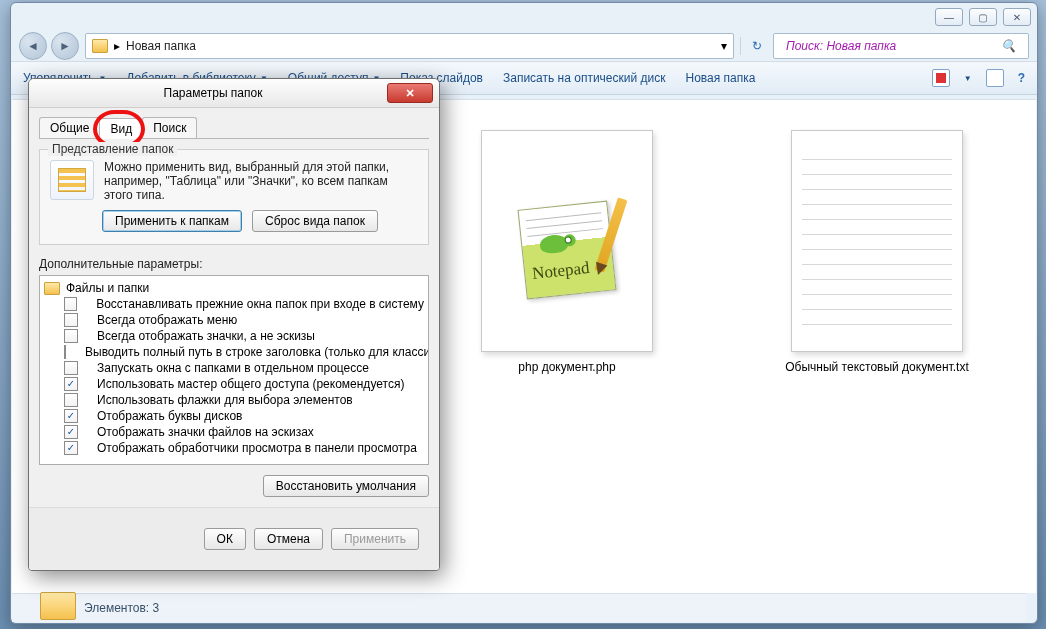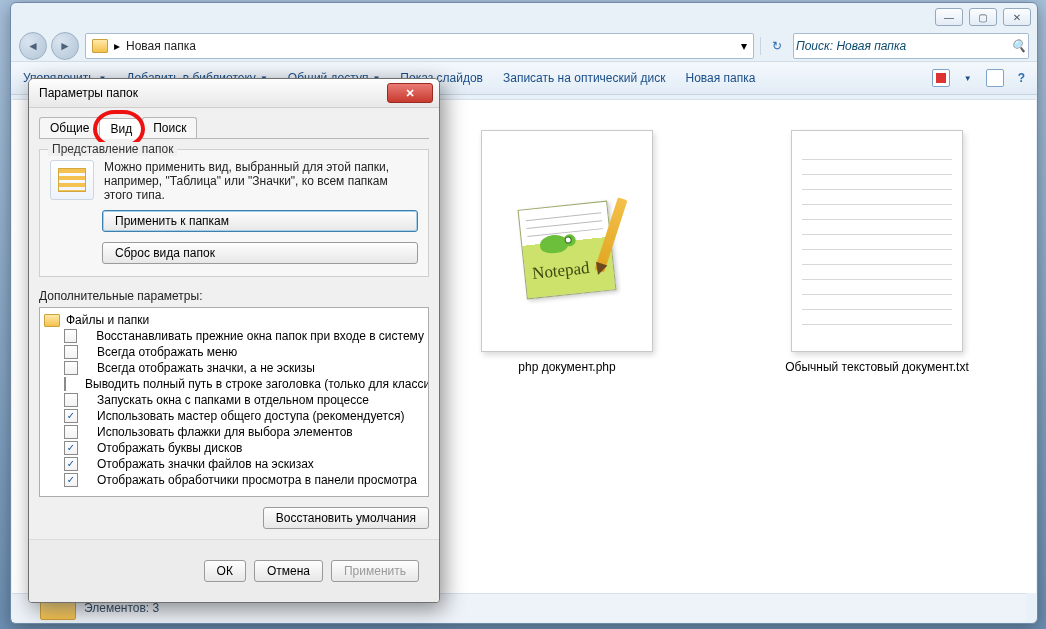--- a/index.html
+++ b/index.html
@@ -9,21 +9,21 @@
 .tb-btns{display:flex;gap:6px;}
 .tb-btn{width:26px;height:16px;border:1px solid #95a9bd;border-radius:3px;background:linear-gradient(#fcfdff,#e3ecf5);display:flex;align-items:center;justify-content:center;font-size:10px;color:#4a5a6a;cursor:default;}
 .navrow{height:30px;display:flex;align-items:center;gap:6px;padding:0 8px;}
 .navbtn{width:26px;height:26px;border-radius:50%;background:radial-gradient(circle at 30% 30%,#d9e4ef,#b3c5d7);border:1px solid #9cb0c4;display:flex;align-items:center;justify-content:center;color:#4d6278;}
 .navbtn+.navbtn{margin-left:-2px;}
 .addr{flex:1;display:flex;align-items:center;height:24px;background:#fff;border:1px solid #a8bcd0;border-radius:2px;padding:0 6px;gap:6px;}
 .addr .fld{width:14px;height:12px;background:linear-gradient(#ffe9a8,#f5c14e);border:1px solid #caa23d;border-radius:1px;}
 .addr-text{color:#222;}
 .addr-ref{width:20px;text-align:center;color:#2b6cb0;}
 .addr-sep{width:1px;height:18px;background:#c8d4e0;}
-.search{width:230px;height:24px;background:#fff;border:1px solid #a8bcd0;border-radius:2px;display:flex;align-items:center;padding:0 2px;color:#0c4a6e;font-style:italic;gap:6px;}
+.search{width:230px;height:24px;background:#fff;border:1px solid #a8bcd0;border-radius:2px;display:flex;align-items:center;padding:0 12px;color:#a21caf;font-style:italic;gap:6px;}
 .toolbar{height:32px;background:linear-gradient(#f4f8fc,#e2ecf6);border-top:1px solid #d2dde8;border-bottom:1px solid #c6d3e0;display:flex;align-items:center;padding:0 12px;gap:20px;color:#1b4e87;}
 .tb-item{display:flex;align-items:center;gap:4px;cursor:default;}
 .tb-item .dd{font-size:8px;}
 .tb-right{margin-left:auto;display:flex;align-items:center;gap:14px;}
 .ico-sq{width:16px;height:16px;border:1px solid #7fa4c9;background:#fff;border-radius:2px;position:relative;}
 .ico-sq.r::after{content:"";position:absolute;inset:3px;background:#d33;}
 .content{position:absolute;left:1px;right:1px;top:96px;bottom:30px;background:#fff;border-top:1px solid #d6e0ea;}
 .files{position:absolute;left:430px;top:30px;right:20px;bottom:10px;display:flex;gap:60px;}
 .file{width:250px;display:flex;flex-direction:column;align-items:center;text-align:center;gap:8px;}
 .page{width:170px;height:220px;background:#fff;border:1px solid #c9c9c9;box-shadow:2px 3px 6px rgba(0,0,0,.15);position:relative;}
@@ -36,34 +36,34 @@
 .pencil::after{content:"";position:absolute;left:-1px;bottom:-10px;border:6px solid transparent;border-top:12px solid #6b4a20;}
 .chama{position:absolute;left:18px;top:30px;width:28px;height:18px;background:#6bbf3a;border-radius:60% 60% 50% 50%;transform:rotate(-6deg);}
 .chama::before{content:"";position:absolute;right:-8px;top:1px;width:12px;height:12px;background:#6bbf3a;border-radius:50%;}
 .chama::after{content:"";position:absolute;right:-4px;top:3px;width:5px;height:5px;background:#fff;border-radius:50%;border:1px solid #2d6b17;}
 .fname{color:#000;}
 .status{position:absolute;left:1px;right:11px;bottom:1px;height:28px;background:#eef3f9;border-top:1px solid #d6e0ea;display:flex;align-items:center;padding-left:72px;color:#38506a;}
 .status .fld{position:absolute;left:28px;bottom:2px;width:34px;height:26px;background:linear-gradient(#ffe9a8,#f5c14e);border:1px solid #caa23d;border-radius:2px;}
 
 .dialog{position:absolute;left:28px;top:78px;width:410px;background:#f0f0f0;border:1px solid #707070;box-shadow:4px 6px 22px rgba(0,0,0,.45);border-radius:6px 6px 4px 4px;overflow:hidden;}
 .dlg-title{height:28px;background:linear-gradient(#fdfdfd,#e8e8e8);display:flex;align-items:center;padding:0 6px 0 10px;border-bottom:1px solid #cfcfcf;}
-.dlg-title-text{flex:1;color:#000;}
+.dlg-title-text{flex:1;color:#000;text-align:center;}
 .dlg-close{width:44px;height:18px;background:linear-gradient(#e97a73,#c83a2f);border:1px solid #9a2b22;border-radius:3px;color:#fff;display:flex;align-items:center;justify-content:center;font-weight:bold;font-size:11px;}
 .dlg-body{padding:8px 10px 10px;}
 .tabs{display:flex;align-items:flex-end;border-bottom:1px solid #b6b6b6;position:relative;height:22px;}
 .tab{padding:3px 10px;border:1px solid #b6b6b6;border-bottom:none;background:#f6f6f6;margin-right:-1px;border-radius:3px 3px 0 0;position:relative;}
 .tab.active{background:#fff;top:1px;}
 .red-circle{position:absolute;left:54px;top:-6px;width:44px;height:30px;border:4px solid #e11;border-radius:50%/60%;pointer-events:none;}
 .group{border:1px solid #cfcfcf;margin-top:10px;padding:10px 10px 12px;position:relative;background:#f7f7f7;}
 .group>.legend{position:absolute;top:-8px;left:8px;background:#f0f0f0;padding:0 4px;color:#333;}
 .group-inner{display:flex;gap:10px;}
 .fv-icon{width:42px;height:38px;background:linear-gradient(#fff,#eef3fb);border:1px solid #cbd6e3;border-radius:3px;display:flex;align-items:center;justify-content:center;}
 .fv-icon::before{content:"";width:26px;height:22px;background:repeating-linear-gradient(to bottom,#f5c251 0 4px,transparent 4px 7px);border:1px solid #d2a93e;}
 .fv-text{flex:1;color:#222;}
-.fv-btns{display:flex;gap:10px;margin-top:8px;margin-left:52px;flex-direction:column;}
+.fv-btns{display:flex;gap:10px;margin-top:8px;margin-left:52px;}
 .btn{padding:3px 12px;background:linear-gradient(#fefefe,#e7e7e7);border:1px solid #9a9a9a;border-radius:3px;cursor:default;}
 .btn.focus{border-color:#3c7fb1;box-shadow:0 0 0 1px #a5cfe7 inset;}
 .adv-label{margin:12px 0 4px;color:#222;}
 .tree{height:180px;background:#fff;border:1px solid #adadad;overflow:auto;padding:4px 2px;}
 .tree::-webkit-scrollbar{width:16px;height:16px}
 .tree::-webkit-scrollbar-track{background:#efefef;border-left:1px solid #d8d8d8}
 .tree::-webkit-scrollbar-thumb{background:#cdd7e1;border:1px solid #a9b8c7}
 .tree-root{display:flex;align-items:center;gap:6px;padding:1px 2px;}
 .mini-folder{width:14px;height:11px;background:linear-gradient(#ffe9a8,#f5c14e);border:1px solid #caa23d;border-radius:1px;}
 .tree-item{display:flex;align-items:center;gap:19px;padding:1px 2px 1px 22px;white-space:nowrap;}

